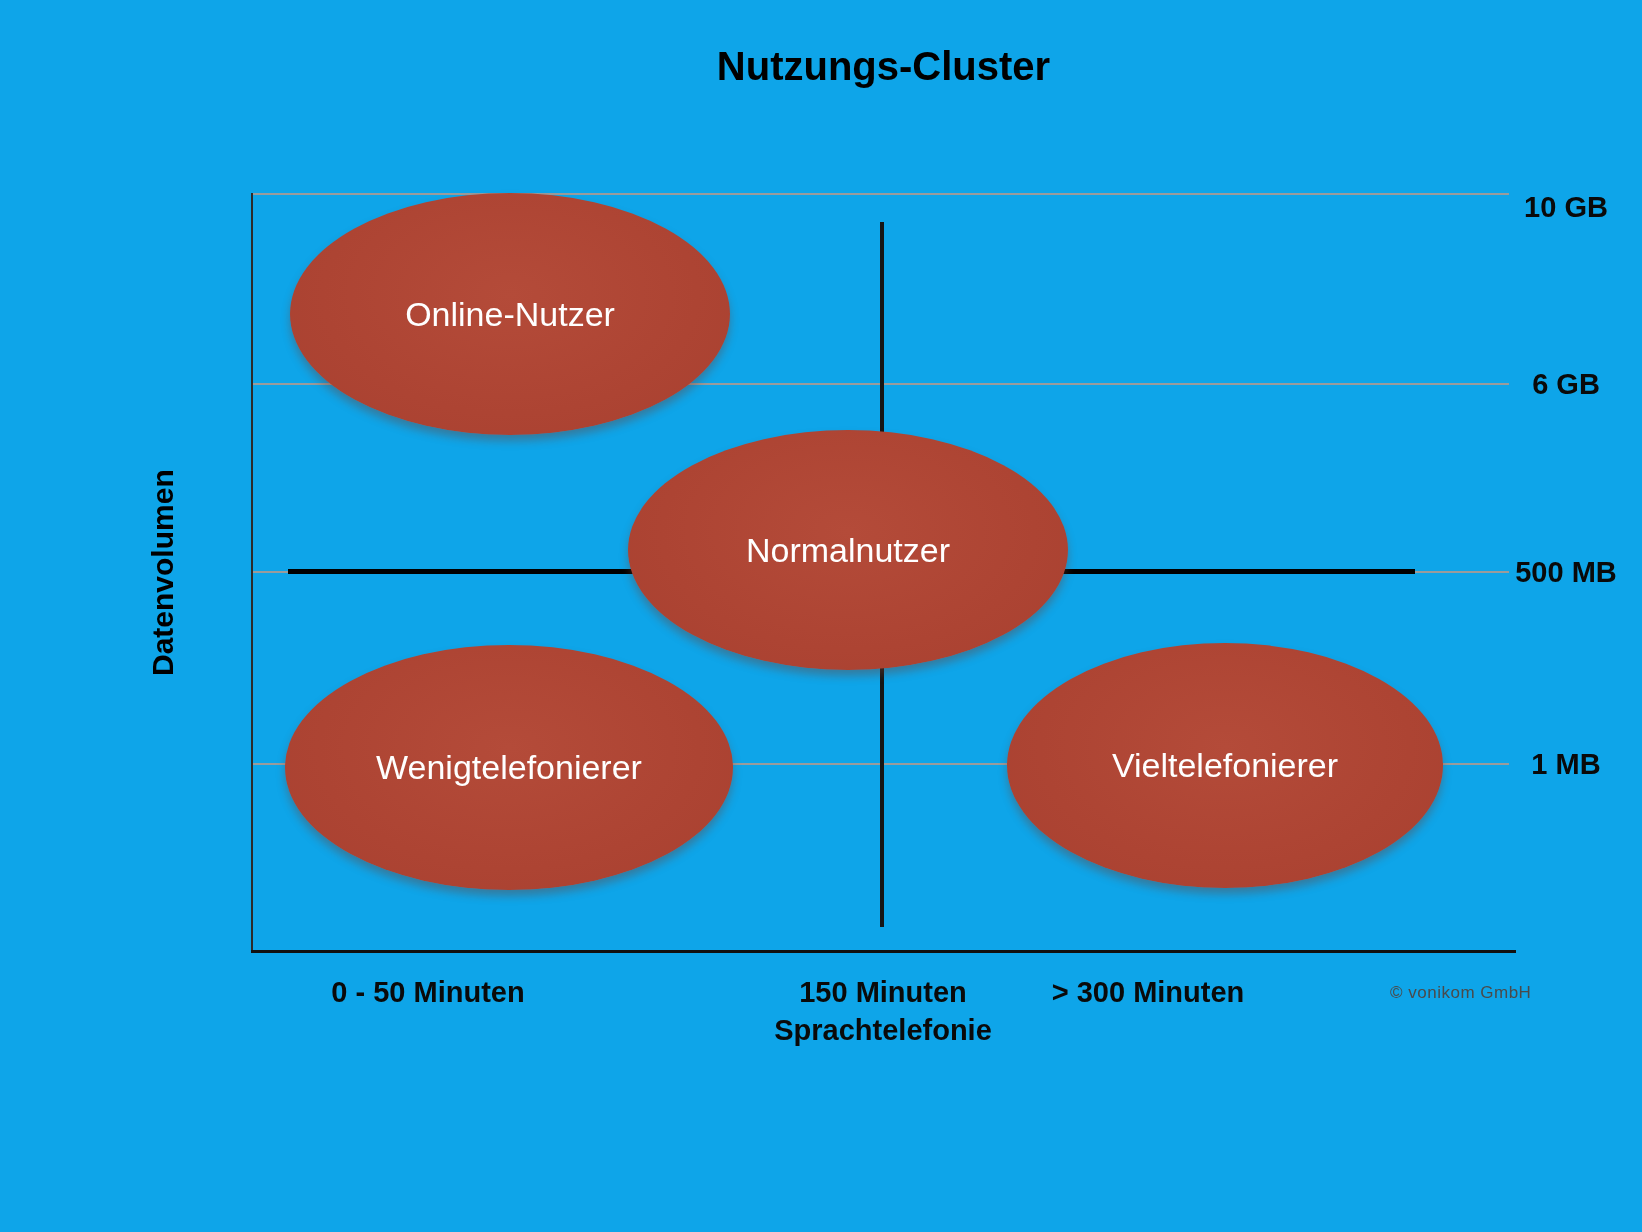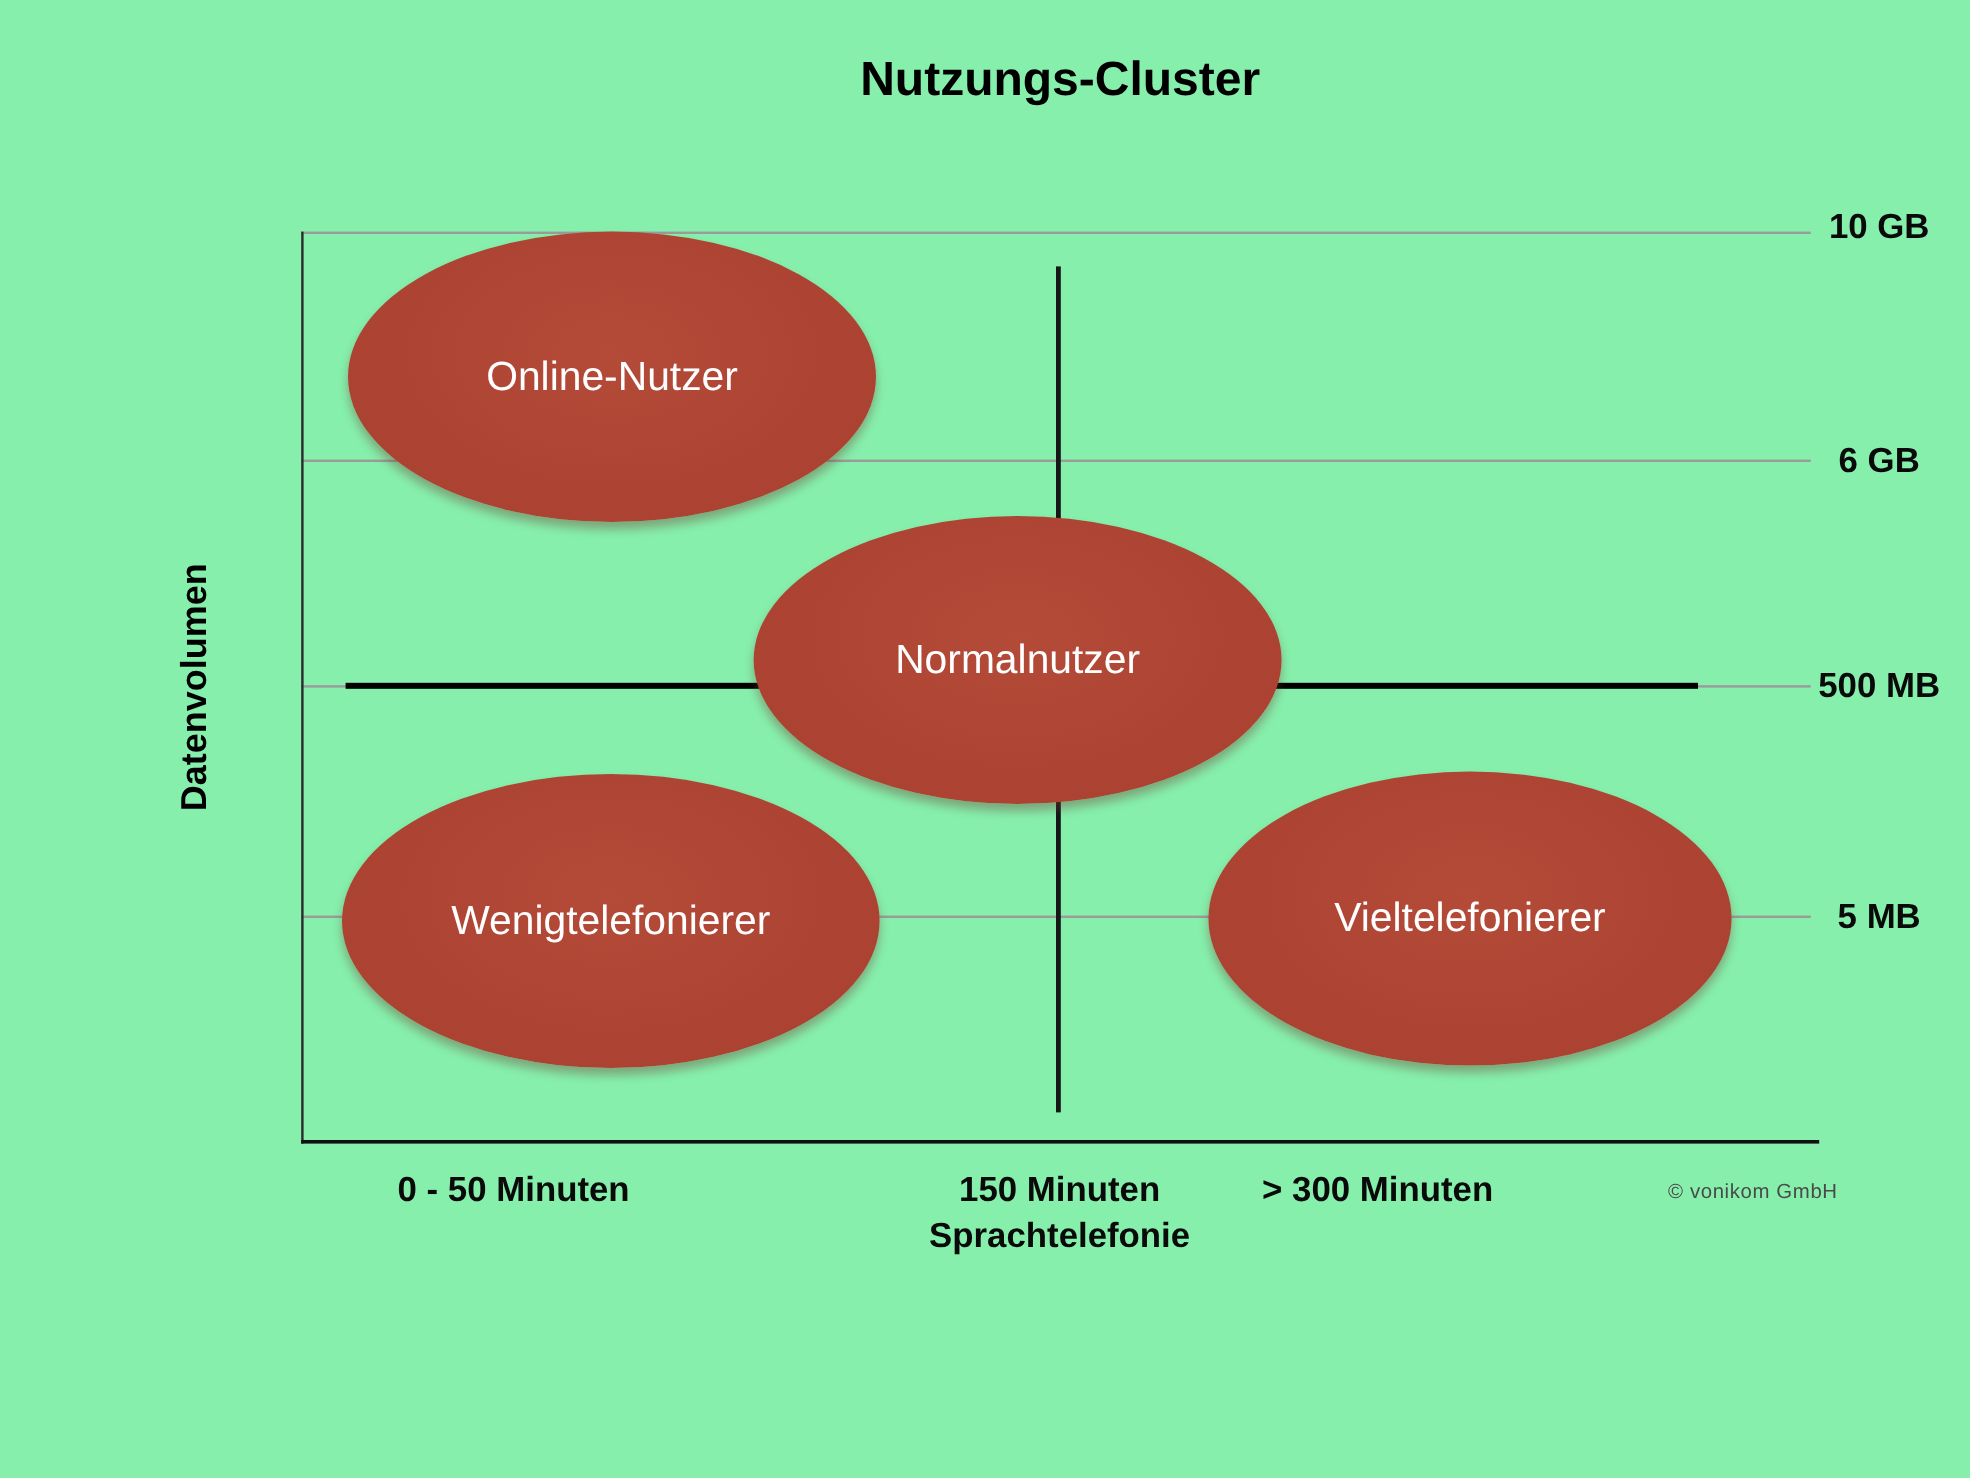--- a/index.html
+++ b/index.html
@@ -3,21 +3,21 @@
 <meta charset="utf-8">
 <style>
   html, body {
     margin: 0; padding: 0;
     background: #ffffff;
     font-family: "Liberation Sans", sans-serif;
   }
   .slide {
     position: relative;
     width: 1642px; height: 1232px;
-    background: #86efac;
+    background: #0ea5e9;
     overflow: hidden;
     text-decoration: underline;
   }
   .title {
     position: absolute;
     left: 252px; top: 44px; width: 1263px;
     text-align: center;
     font-size: 40px; font-weight: 700; color: #000;
     z-index: 3;
   }
@@ -67,21 +67,21 @@
   }
   
   .ytick {
     position: absolute;
     left: 1504px; width: 124px;
     text-align: center;
     font-size: 29px; font-weight: 700; color: #0a0a0a;
     line-height: 34px;
     z-index: 3;
   }
-  .ytick-10gb  { top: 172px; }
+  .ytick-10gb  { top: 190px; }
   .ytick-1gb   { top: 367px; }
   .ytick-500mb { top: 555px; }
   .ytick-0mb   { top: 747px; }
   .xtick {
     position: absolute;
     top: 975px; width: 320px;
     text-align: center;
     font-size: 29px; font-weight: 700; color: #0a0a0a;
     line-height: 34px;
     z-index: 3;
@@ -136,21 +136,21 @@
   <div class="gridline grid-500mb"></div>
   <div class="gridline grid-0mb"></div>
   <div class="axis-y"></div>
   <div class="axis-x"></div>
   <div class="line-500-thick"></div>
   <div class="divider-v"></div>
 
   <div class="ytick ytick-10gb">10 GB</div>
   <div class="ytick ytick-1gb">6 GB</div>
   <div class="ytick ytick-500mb">500 MB</div>
-  <div class="ytick ytick-0mb">5 MB</div>
+  <div class="ytick ytick-0mb">1 MB</div>
 
   <div class="xtick xtick-low">0 - 50 Minuten</div>
   <div class="xtick xtick-mid">150 Minuten</div>
   <div class="xtick xtick-high">&gt; 300 Minuten</div>
   <div class="x-axis-label">Sprachtelefonie</div>
 
   <div class="copyright">© vonikom GmbH</div>
 
   <div class="cluster cluster-online">
     <span>Online-Nutzer</span>

